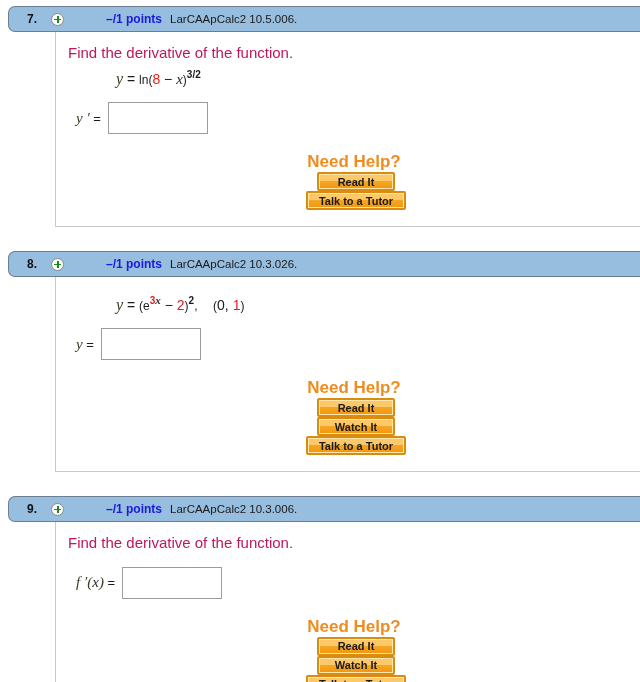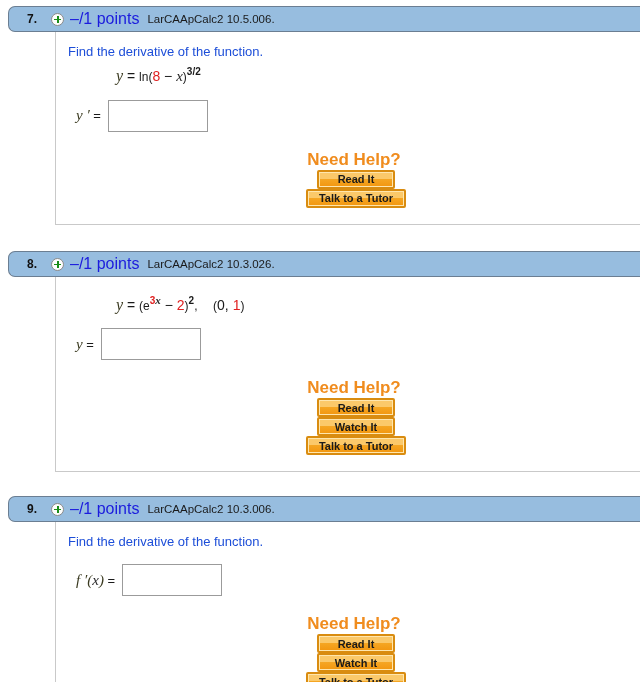--- a/index.html
+++ b/index.html
@@ -69,24 +69,25 @@
     background: #198c19;
   }
   .plus-icon::before {
     left: 2px; right: 2px; top: 5px; height: 1.5px;
   }
   .plus-icon::after {
     top: 2px; bottom: 2px; left: 5px; width: 1.5px;
   }
 
   .q-points {
-    font-size: 16px;
-    font-weight: normal;
+    font-size: 12px;
+    font-weight: bold;
     color: #1b1bdd;
     white-space: nowrap;
+    margin-left: 36px;
   }
 
   .q-ref {
     font-size: 11.5px;
     color: #1a1a1a;
     margin-left: 8px;
     white-space: nowrap;
     text-align: right;
   }
 
@@ -95,22 +96,22 @@
     margin-left: 55px;
     border-left: 1px solid #c9c9c9;
     border-bottom: 1px solid #c9c9c9;
     box-sizing: border-box;
     padding: 12px 0 16px 12px;
     background: #ffffff;
     position: relative;
   }
 
   .prompt {
-    font-size: 13px;
-    color: #1d4ed8;
+    font-size: 15px;
+    color: #be185d;
     line-height: 1.25;
     margin: 0 0 6px 0;
     white-space: nowrap;
   }
 
   .equation {
     font-size: 14.5px;
     color: #1a1a1a;
     margin: 6px 0 0 48px;
     white-space: nowrap;

